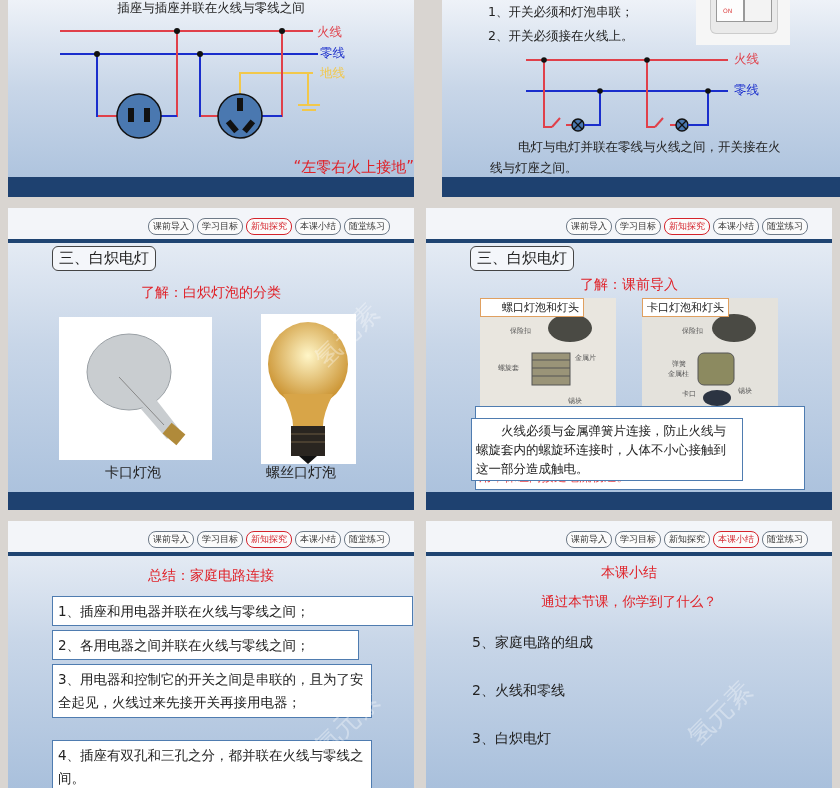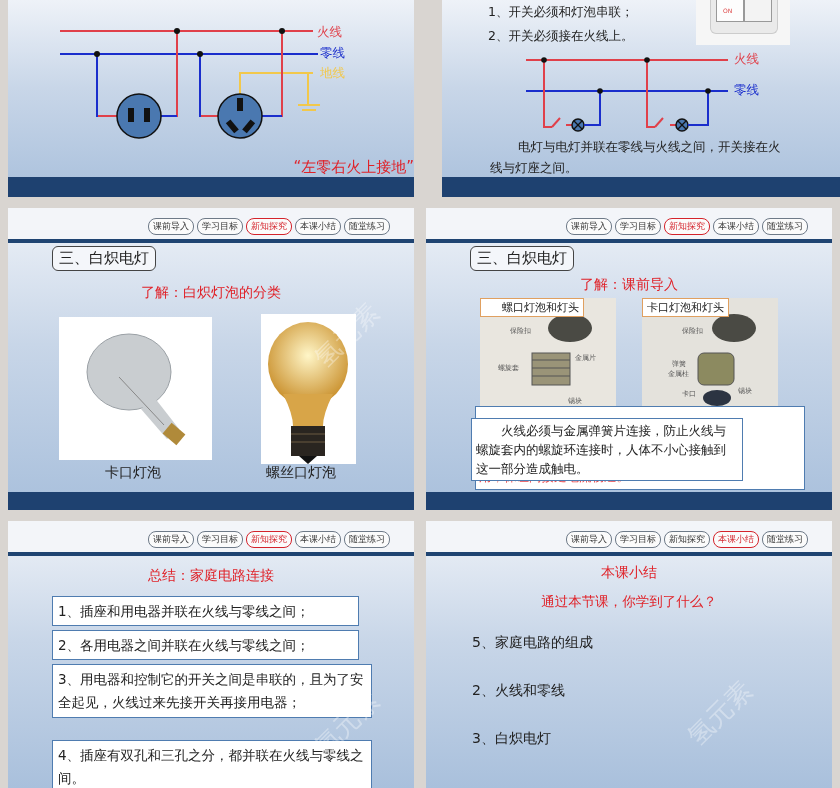--- a/index.html
+++ b/index.html
@@ -22,20 +22,21 @@
   .wm { position: absolute; font-size: 26px; color: rgba(255,255,255,0.35); transform: rotate(-45deg); pointer-events: none; }
   .box { position: absolute; background: #fff; border: 1.5px solid #4f7cb0; font-size: 13.5px; color: #222;
     padding: 3px 5px; line-height: 22px; }
   .photo { position: absolute; background: #fff; }
   .label-tag { position: absolute; background: #fff; border: 1px solid #e0a060; font-size: 11px; color: #222; padding: 1px 4px; }
 </style>
 </head>
 <body>
 
 <div class="slide" style="left:8px; top:0; width:406px; height:197px;">
+  <div class="center" style="top:0; font-size:12.5px; color:#222;">插座与插座并联在火线与零线之间</div>
   <svg width="406" height="150" style="position:absolute; left:0; top:20px;">
 
     <line x1="52" y1="11" x2="305" y2="11" stroke="#e0404a" stroke-width="2"></line>
 
     <line x1="52" y1="34" x2="310" y2="34" stroke="#1a2ecc" stroke-width="2"></line>
 
     <polyline points="232,100 232,53 305,53" fill="none" stroke="#f2c84b" stroke-width="2"></polyline>
     <line x1="300" y1="53" x2="300" y2="85" stroke="#f2c84b" stroke-width="2"></line>
     <line x1="290" y1="85" x2="312" y2="85" stroke="#f2c84b" stroke-width="2"></line>
     <line x1="294" y1="90" x2="308" y2="90" stroke="#f2c84b" stroke-width="2"></line>
@@ -202,21 +203,21 @@
   <div class="top-strip"></div>
   <div class="top-line"></div>
   <div class="nav">
     <span class="nav-btn">课前导入</span>
     <span class="nav-btn">学习目标</span>
     <span class="nav-btn active">新知探究</span>
     <span class="nav-btn">本课小结</span>
     <span class="nav-btn">随堂练习</span>
   </div>
   <div class="center red" style="top:46px; font-size:14px;">总结：家庭电路连接</div>
-  <div class="box" style="left:44px; top:75px; width:307px;">1、插座和用电器并联在火线与零线之间；</div>
+  <div class="box" style="left:44px; top:75px; width:361px;">1、插座和用电器并联在火线与零线之间；</div>
   <div class="box" style="left:44px; top:109px; width:307px;">2、各用电器之间并联在火线与零线之间；</div>
   <div class="box" style="left:44px; top:143px; width:320px; line-height:23px;">3、用电器和控制它的开关之间是串联的，且为了安全起见，火线过来先接开关再接用电器；</div>
   <div class="box" style="left:44px; top:219px; width:320px; line-height:23px;">4、插座有双孔和三孔之分，都并联在火线与零线之间。</div>
   <div class="wm" style="left:300px; top:185px;">氢元素</div>
 </div>
 
 <div class="slide" style="left:426px; top:521px; width:406px; height:267px;">
   <div class="top-strip"></div>
   <div class="top-line"></div>
   <div class="nav">

